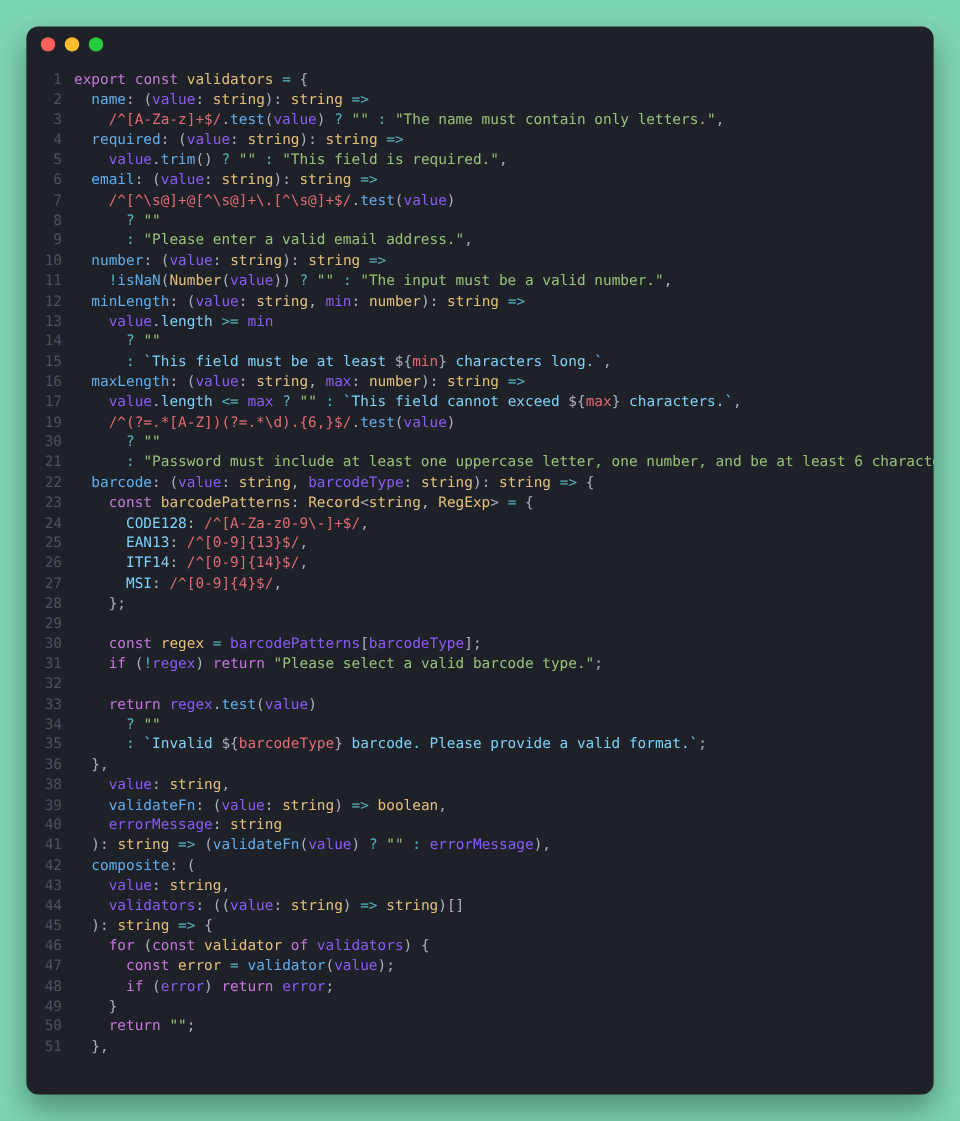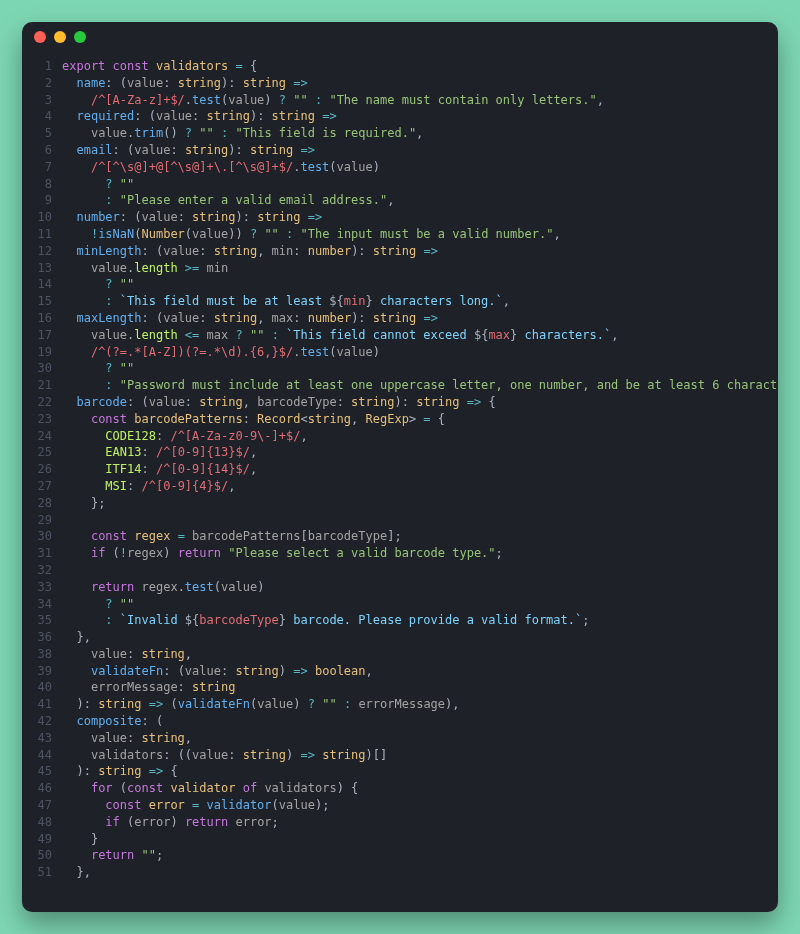--- a/index.html
+++ b/index.html
@@ -11,23 +11,23 @@
   .dot.yellow{background:#ffbd2e}
   .dot.green{background:#27c93f}
   .editor{flex:1;overflow:auto;padding:6px 0 14px 0}
   .row{display:flex;align-items:flex-start;white-space:pre}
   .gutter{width:30px;text-align:right;color:#4b5363;padding-right:10px;user-select:none;flex:0 0 auto}
   .code{flex:1;padding-right:18px;color:#c8cdd5}
   
   .kw{color:#c678dd}
   .decl{color:#e5c07b}
   .fn{color:#61afef}
-  .param{color:#a3a3a3}
+  .param{color:#8b5cf6}
   .type{color:#e5c07b}
-  .prop{color:#bef264}
+  .prop{color:#7dd3fc}
   .punc{color:#abb2bf}
   .op{color:#56b6c2}
   .str{color:#98c379}
   .tmpl{color:#7dd3fc}
   .regex{color:#e06c75}
   .interp{color:#e06c75}
   .builtin{color:#e5c07b}
 </style>
 </head>
 <body>

